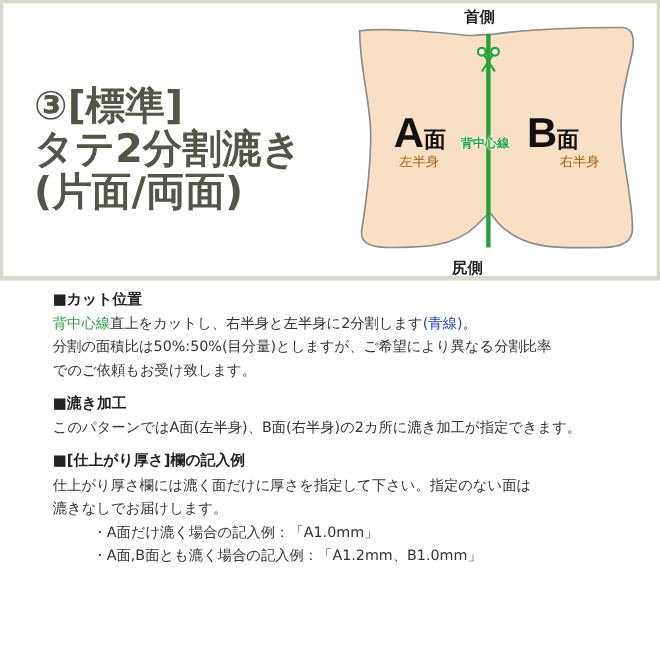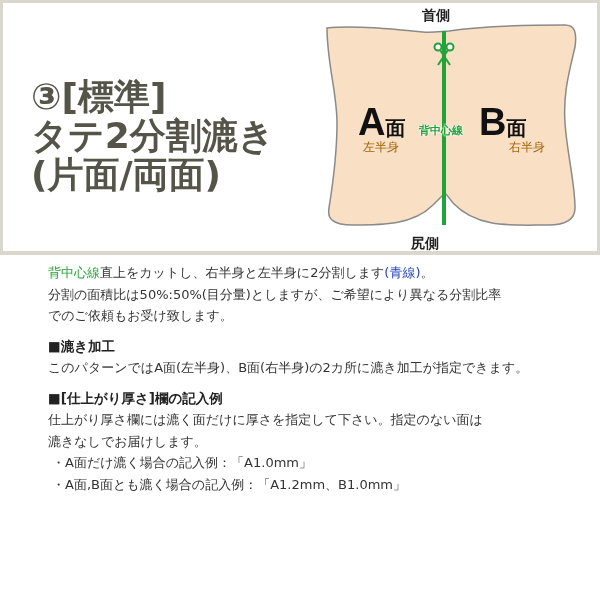--- a/index.html
+++ b/index.html
@@ -23,21 +23,21 @@
   .sub-a { left:50px; top:136px; }
   .sub-b { left:172px; top:136px;margin-left:24px; }
   .center-label { position:absolute; left:106px; top:120px; font-size:11px; font-weight:bold;
                   color:#22a33a; text-shadow:0 0 2px #fff, 0 0 2px #fff, 0 0 2px #fff; white-space:nowrap; }
   .content { position:absolute; left:48px; top:262px; width:540px; color:#333; font-size:13px; line-height:21.5px; }
   .heading { font-weight:bold; color:#222; font-size:13.5px; }
   .p { white-space:nowrap; }
   .green { color:#2aa43a; }
   .blue { color:#2244bb; }
   .gap { height:9px; }
-  .ex { padding-left:4px; white-space:nowrap; }
+  .ex { padding-left:4px; white-space:nowrap;margin-left:32px; }
 </style>
 </head>
 <body>
 
 <div class="hero">
   <div class="title">
     <div>③[標準]</div>
     <div>タテ2分割漉き</div>
     <div>(片面/両面)</div>
   </div>
@@ -65,20 +65,21 @@
     <div class="sub sub-a">左半身</div>
     <div class="face-b">
       <span class="big">B</span><span class="men">面</span>
     </div>
     <div class="sub sub-b">右半身</div>
     <div class="center-label">背中心線</div>
   </div>
 </div>
 
 <div class="content">
+  <div class="heading">■カット位置</div>
   <div class="p"><span class="green">背中心線</span><span>直上をカットし、右半身と左半身に2分割します</span><span class="blue">(青線)</span><span>。</span></div>
   <div class="p">分割の面積比は50%:50%(目分量)としますが、ご希望により異なる分割比率</div>
   <div class="p">でのご依頼もお受け致します。</div>
   <div class="gap"></div>
   <div class="heading">■漉き加工</div>
   <div class="p">このパターンではA面(左半身)、B面(右半身)の2カ所に漉き加工が指定できます。</div>
   <div class="gap"></div>
   <div class="heading">■[仕上がり厚さ]欄の記入例</div>
   <div class="p">仕上がり厚さ欄には漉く面だけに厚さを指定して下さい。指定のない面は</div>
   <div class="p">漉きなしでお届けします。</div>

